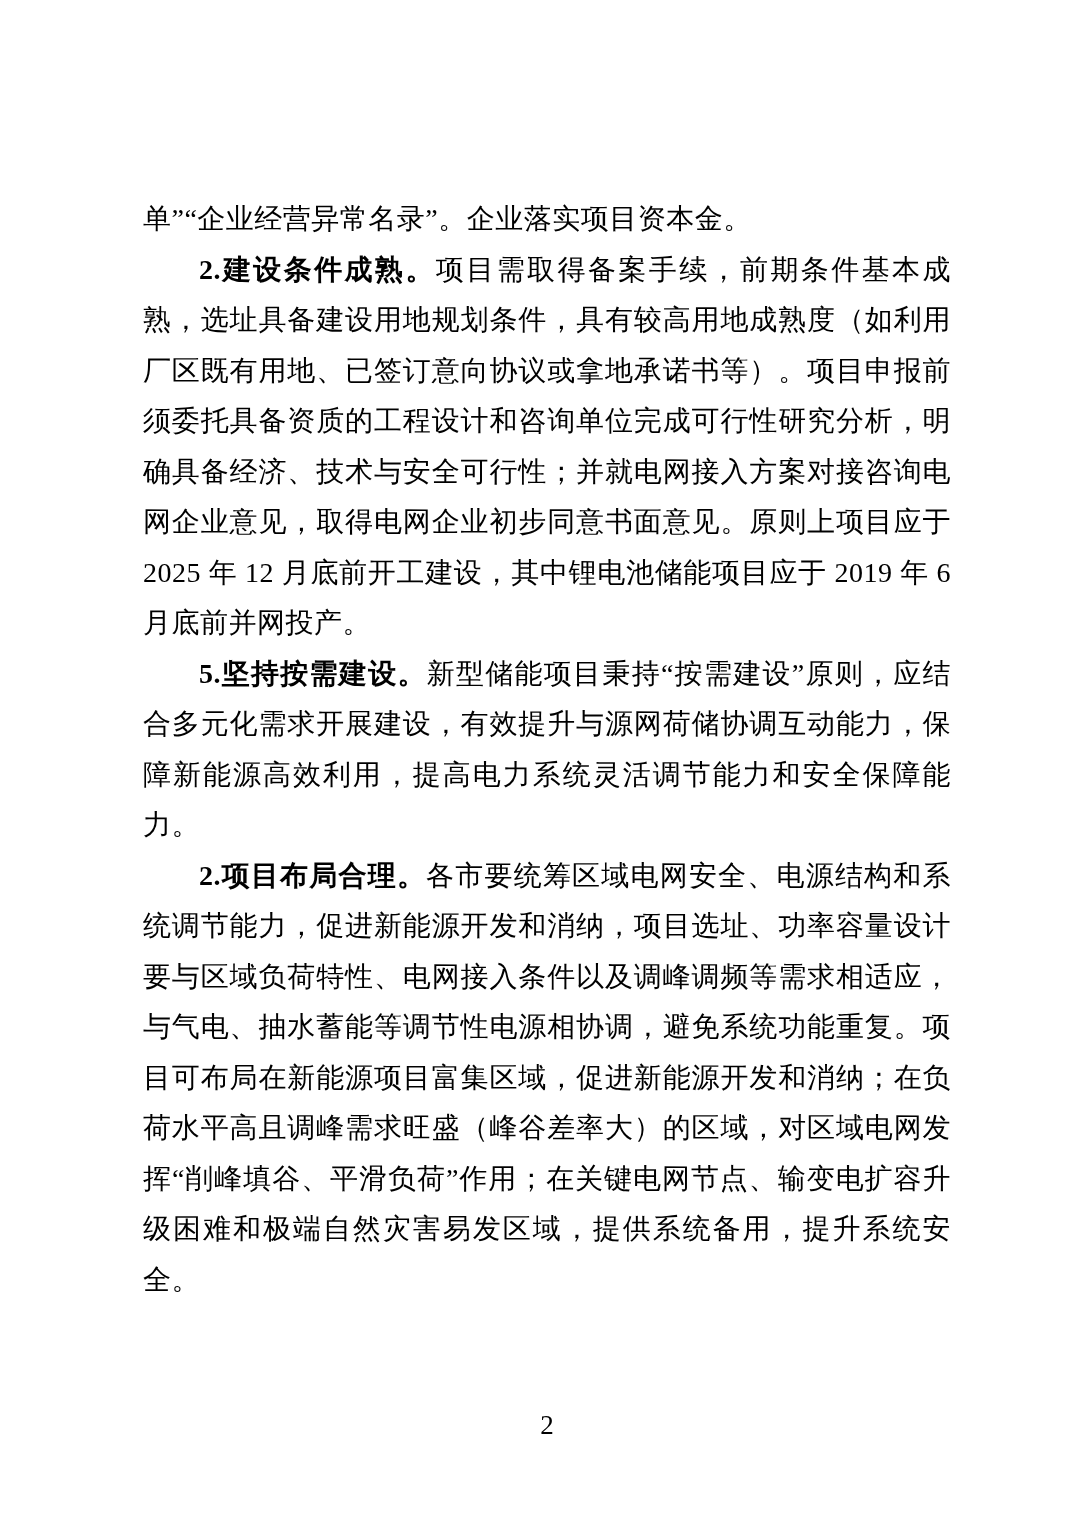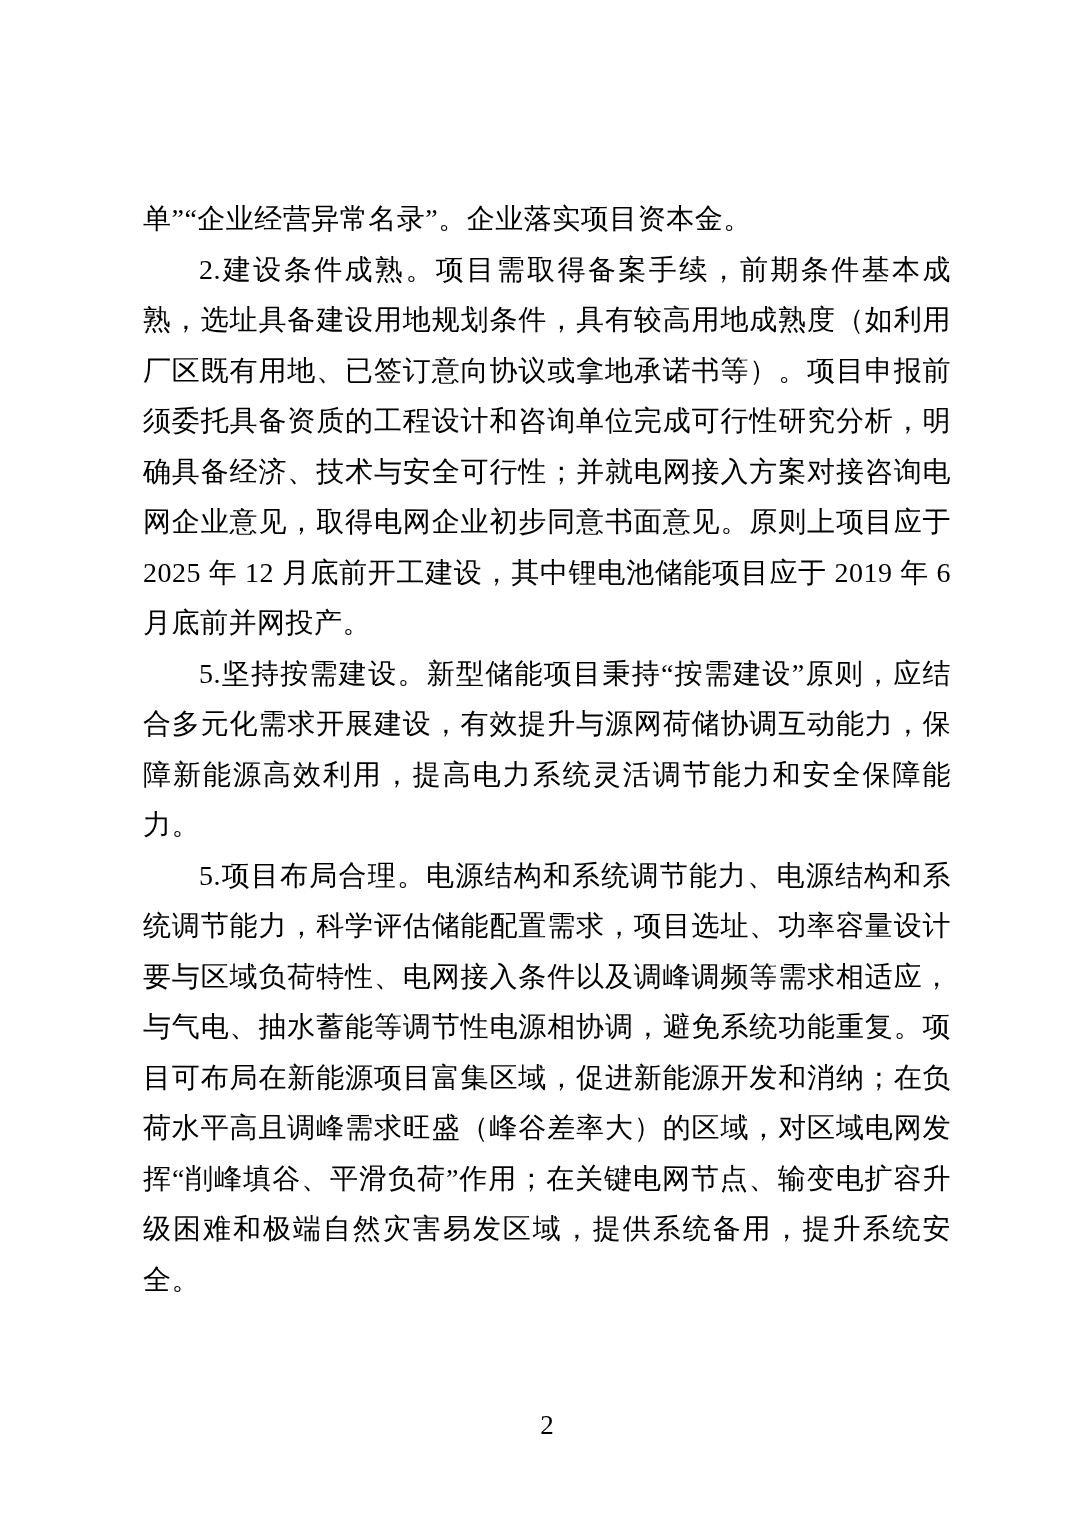--- a/index.html
+++ b/index.html
@@ -34,21 +34,21 @@
     line-height: 50.5px;
     text-align: justify;
     text-justify: inter-ideograph;
     letter-spacing: 0.5px;
     word-break: break-all;
   }
   .para.indent {
     text-indent: 2em;
   }
   .para .lead {
-    font-weight: 400;
+    font-weight: 700;
   }
   .page-number {
     position: absolute;
     left: 143px;
     top: 1405px;
     width: 808px;
     text-align: center;
     font-size: 27px;
     line-height: 40px;
   }
@@ -65,19 +65,19 @@
 
     <p class="para indent">
       <span class="lead">2.建设条件成熟。</span><span>项目需取得备案手续，前期条件基本成熟，选址具备建设用地规划条件，具有较高用地成熟度（如利用厂区既有用地、已签订意向协议或拿地承诺书等）。项目申报前须委托具备资质的工程设计和咨询单位完成可行性研究分析，明确具备经济、技术与安全可行性；并就电网接入方案对接咨询电网企业意见，取得电网企业初步同意书面意见。原则上项目应于 2025 年 12 月底前开工建设，其中锂电池储能项目应于 2019 年 6 月底前并网投产。</span>
     </p>
 
     <p class="para indent">
       <span class="lead">5.坚持按需建设。</span><span>新型储能项目秉持“按需建设”原则，应结合多元化需求开展建设，有效提升与源网荷储协调互动能力，保障新能源高效利用，提高电力系统灵活调节能力和安全保障能力。</span>
     </p>
 
     <p class="para indent">
-      <span class="lead">5.项目布局合理。</span><span>电源结构和系统调节能力、电源结构和系统调节能力，科学评估储能配置需求，项目选址、功率容量设计要与区域负荷特性、电网接入条件以及调峰调频等需求相适应，与气电、抽水蓄能等调节性电源相协调，避免系统功能重复。项目可布局在新能源项目富集区域，促进新能源开发和消纳；在负荷水平高且调峰需求旺盛（峰谷差率大）的区域，对区域电网发挥“削峰填谷、平滑负荷”作用；在关键电网节点、输变电扩容升级困难和极端自然灾害易发区域，提供系统备用，提升系统安全。</span>
+      <span class="lead">2.项目布局合理。</span><span>各市要统筹区域电网安全、电源结构和系统调节能力，促进新能源开发和消纳，项目选址、功率容量设计要与区域负荷特性、电网接入条件以及调峰调频等需求相适应，与气电、抽水蓄能等调节性电源相协调，避免系统功能重复。项目可布局在新能源项目富集区域，促进新能源开发和消纳；在负荷水平高且调峰需求旺盛（峰谷差率大）的区域，对区域电网发挥“削峰填谷、平滑负荷”作用；在关键电网节点、输变电扩容升级困难和极端自然灾害易发区域，提供系统备用，提升系统安全。</span>
     </p>
 
   </div>
 
   <div class="page-number">2</div>
 </div>
 
 </body></html>

